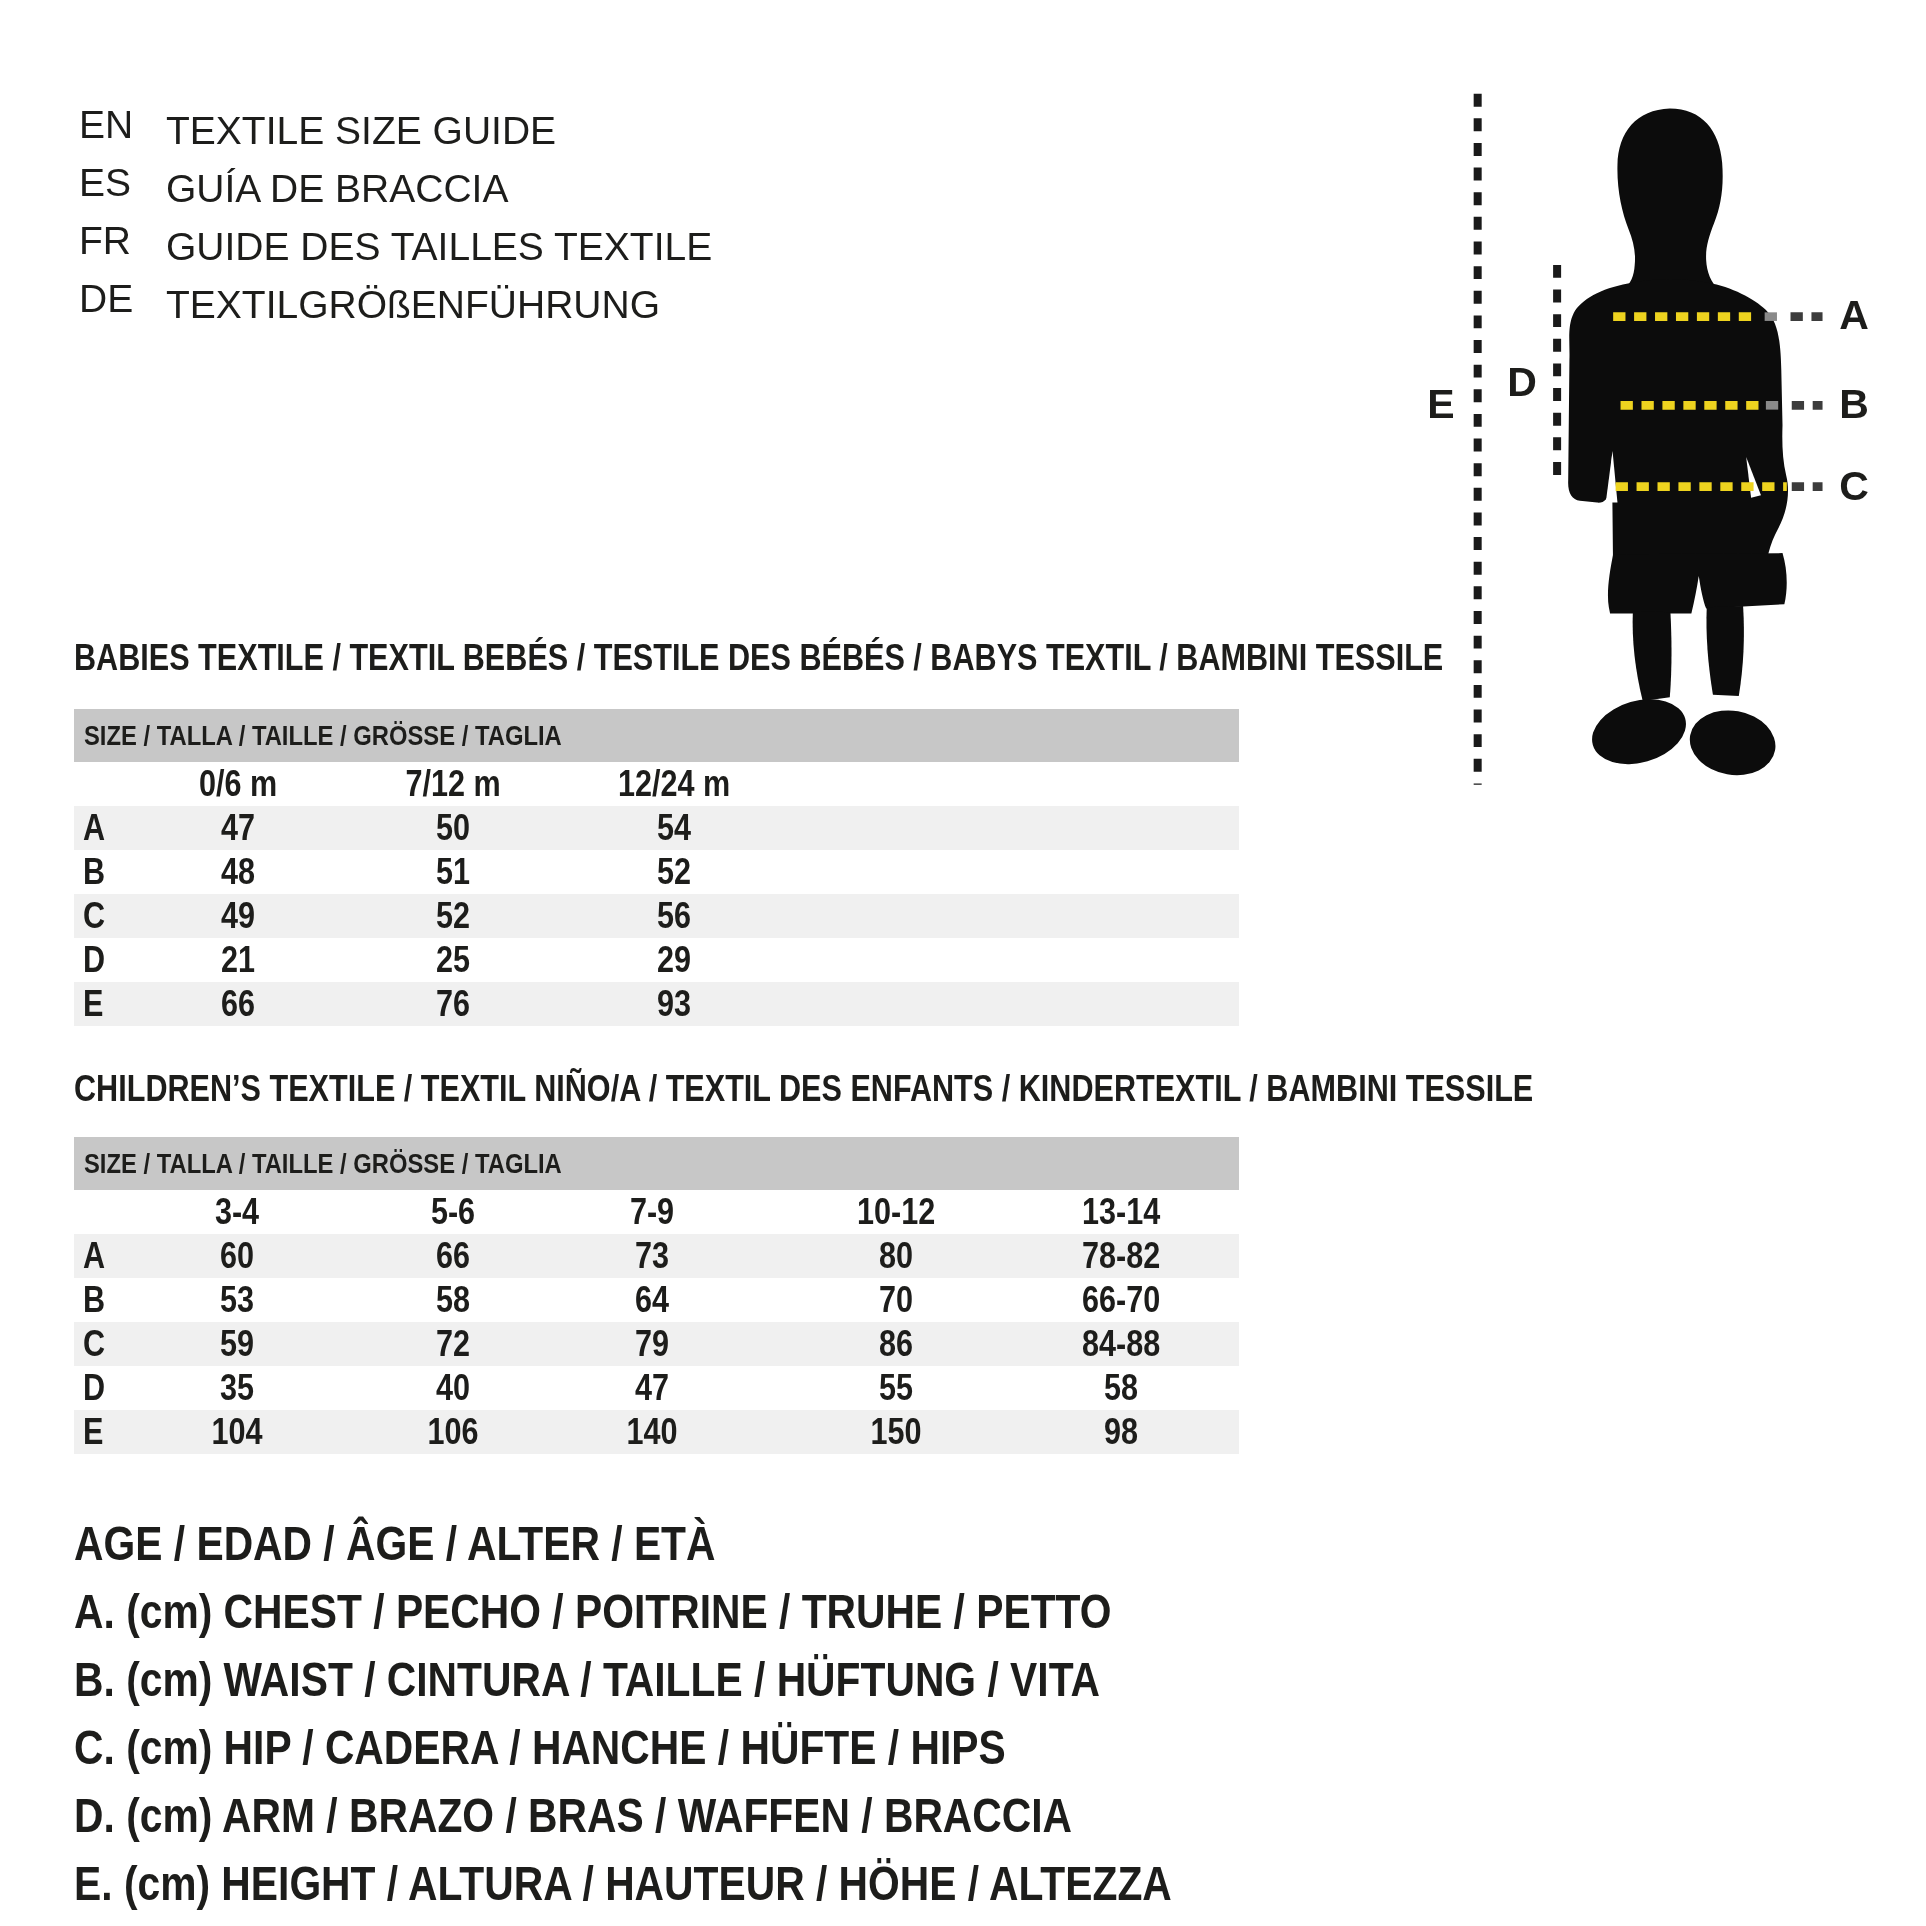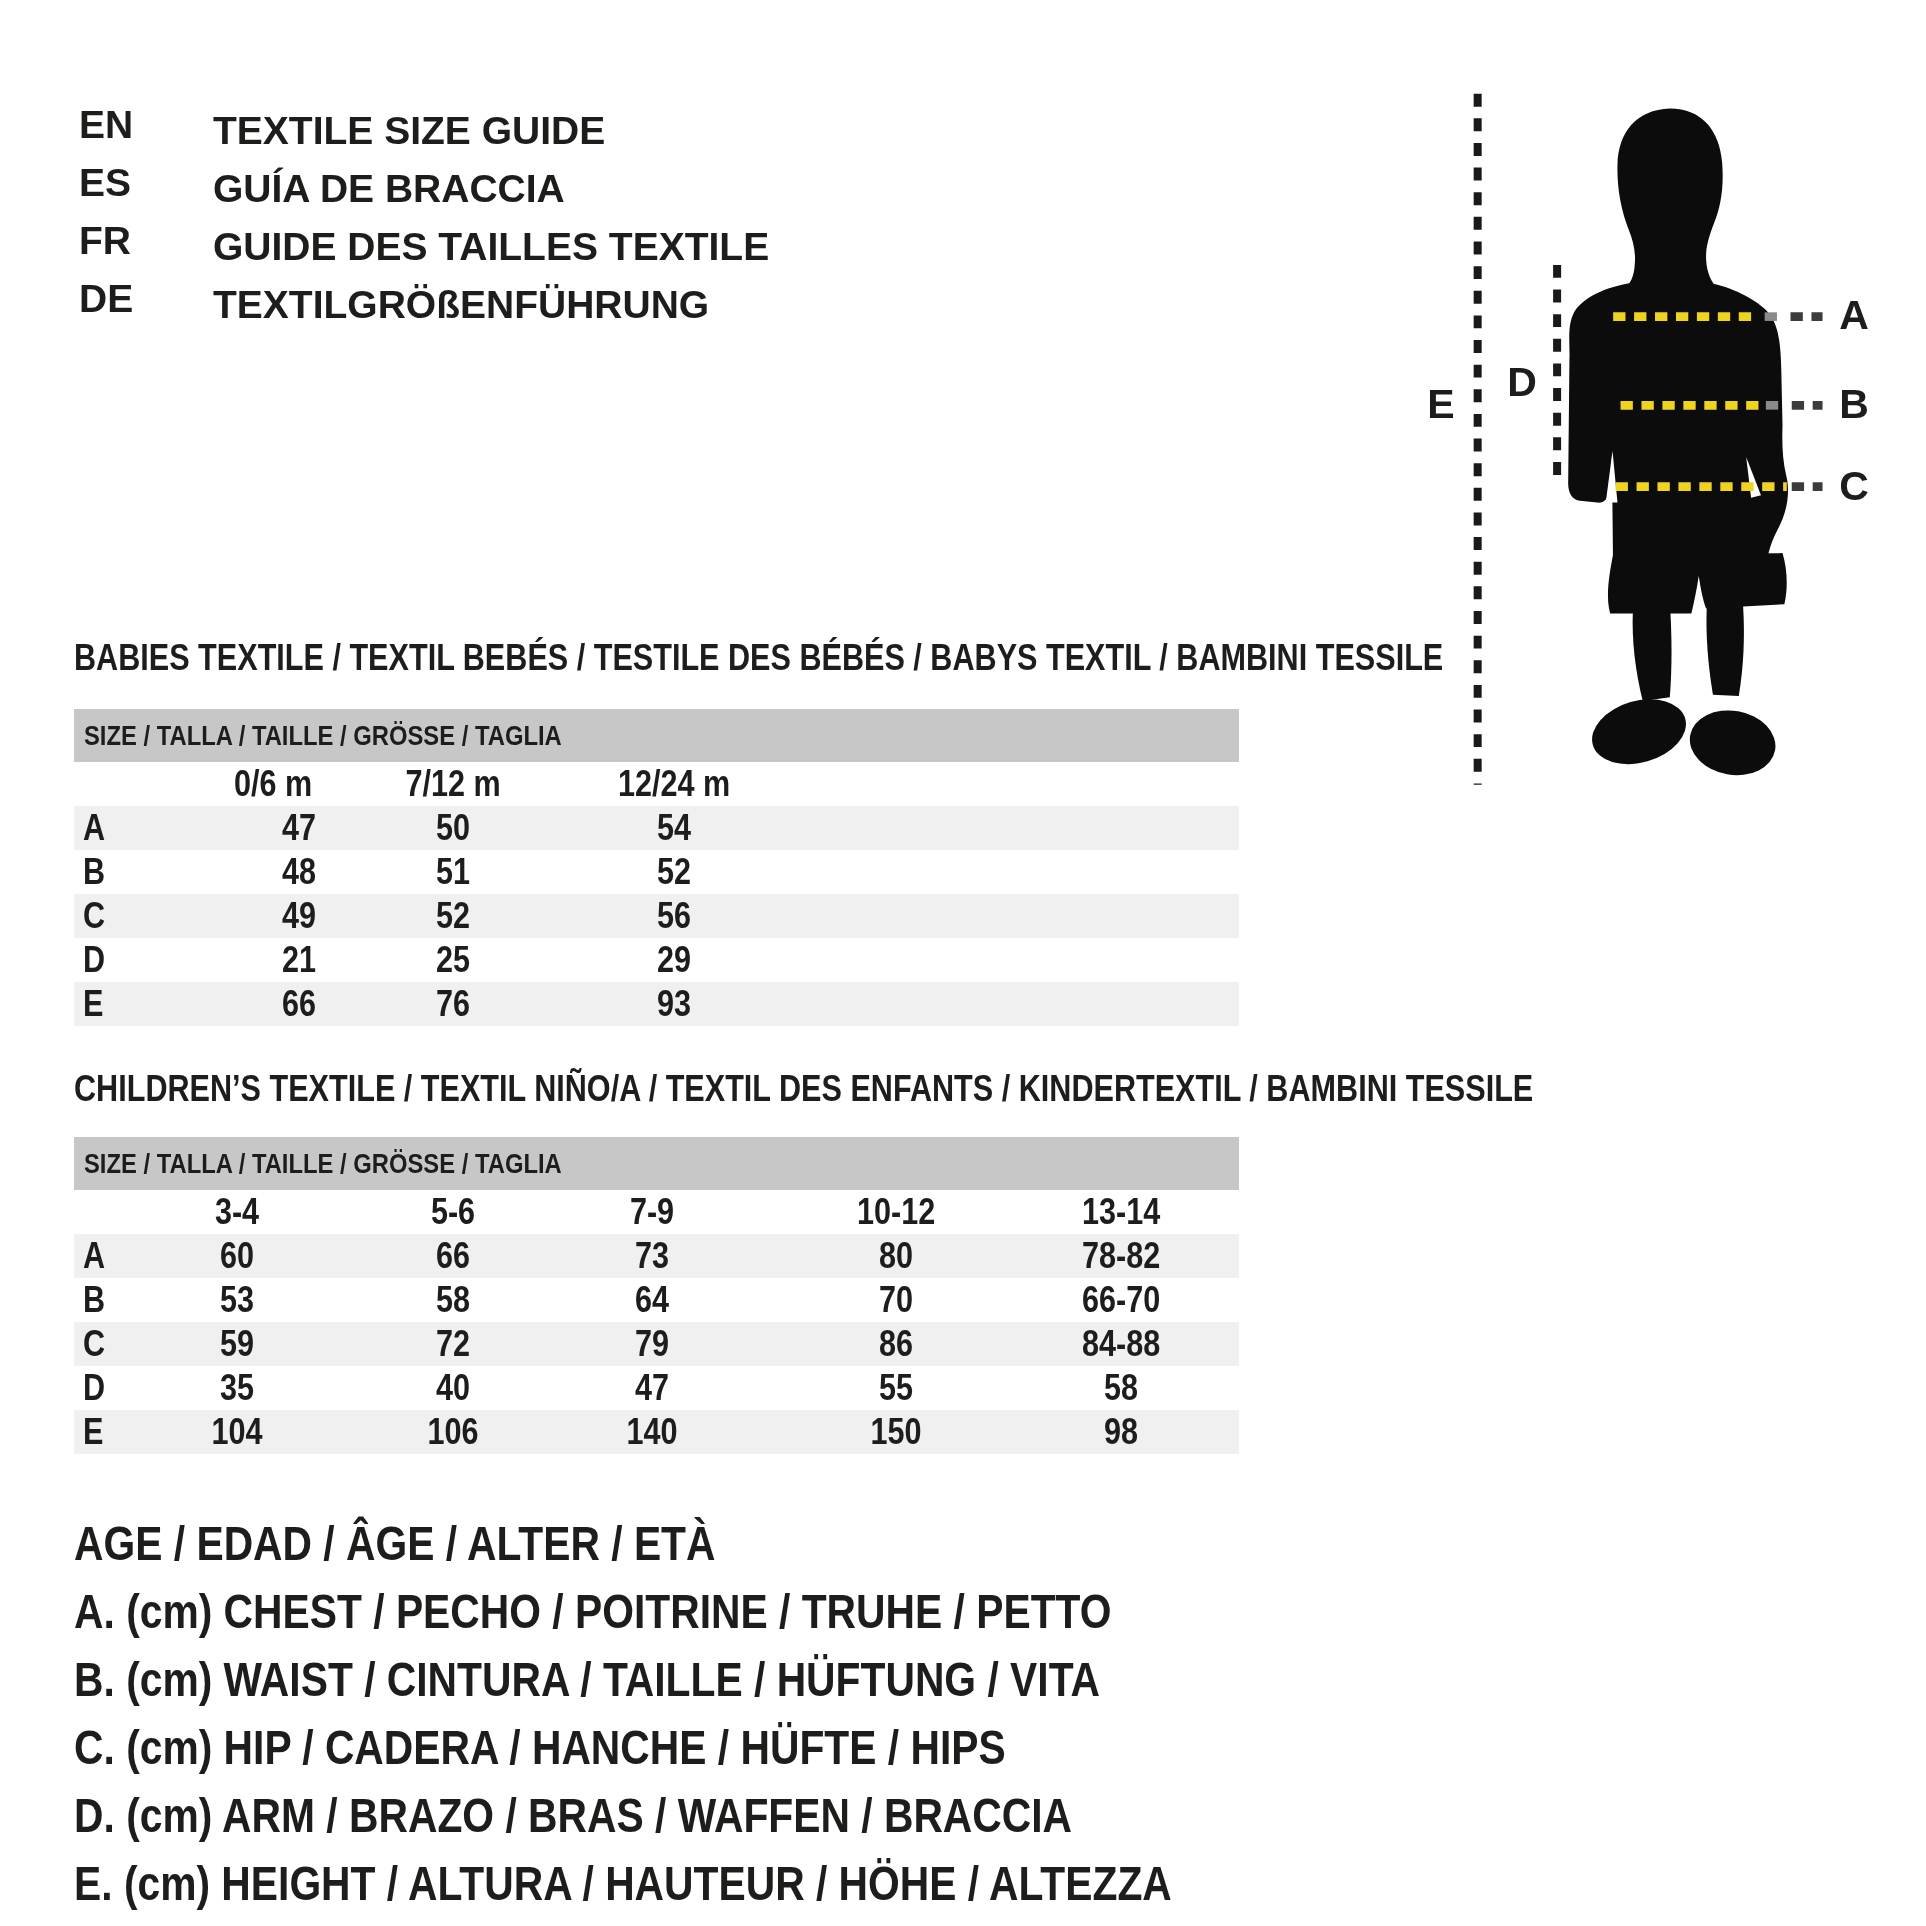--- a/index.html
+++ b/index.html
@@ -7,40 +7,40 @@
     width:1926px;height:1926px;background:#ffffff;position:relative;
     font-family:"Liberation Sans","DejaVu Sans",sans-serif;
     color:#1d1d1b;overflow:hidden;
   }
   .abs{position:absolute;}
   .cond{display:inline-block;transform:scaleX(.85);transform-origin:0 50%;white-space:nowrap;}
   .condc{display:inline-block;transform:scaleX(.85);transform-origin:50% 50%;white-space:nowrap;}
 
   
   .lang-block{left:79px;top:96px;}
-  .lang-row{display:flex;height:58px;align-items:center;font-size:39px;font-weight:700;gap:47px;}
+  .lang-row{display:flex;height:58px;align-items:center;font-size:39px;font-weight:400;}
   .lang-code{width:87px;}
   .lang-title{white-space:nowrap;margin-top:12px;}
 
   
   .sec-heading{left:74px;font-size:36px;font-weight:700;line-height:43px;white-space:nowrap;}
   .babies-heading{top:636px;text-align:right;}
   .children-heading{top:1067px;}
 
   
   .size-table{left:74px;width:1165px;}
   .babies-table{top:709px;}
   .children-table{top:1137px;}
   .size-bar{height:53px;background:#c7c7c7;line-height:53px;padding-left:10px;
             font-size:28px;font-weight:700;white-space:nowrap;}
   .trow{position:relative;height:44px;line-height:44px;font-size:36px;font-weight:700;}
   .stripe{background:#f0f0f0;}
   .rlabel{position:absolute;left:8.6px;top:0;}
   .cell{position:absolute;top:0;width:173px;text-align:center;}
-  .b0{left:72px;text-align:right;} .b1{left:293px;} .b2{left:514px;}
+  .b0{left:78px;} .b1{left:293px;} .b2{left:514px;}
   .c0{left:77px;} .c1{left:293px;} .c2{left:492px;} .c3{left:736px;} .c4{left:961px;}
 
   
   .legend-block{left:74px;top:1510px;}
   .legend-line{height:68px;line-height:68px;font-size:48px;font-weight:700;white-space:nowrap;}
 
   
   .diagram{left:1405px;top:86px;width:521px;height:715px;}
   .diagram svg{position:absolute;left:0;top:0;}
   .dlabel{position:absolute;font-size:41px;font-weight:700;text-align:center;width:52px;line-height:41px;}

